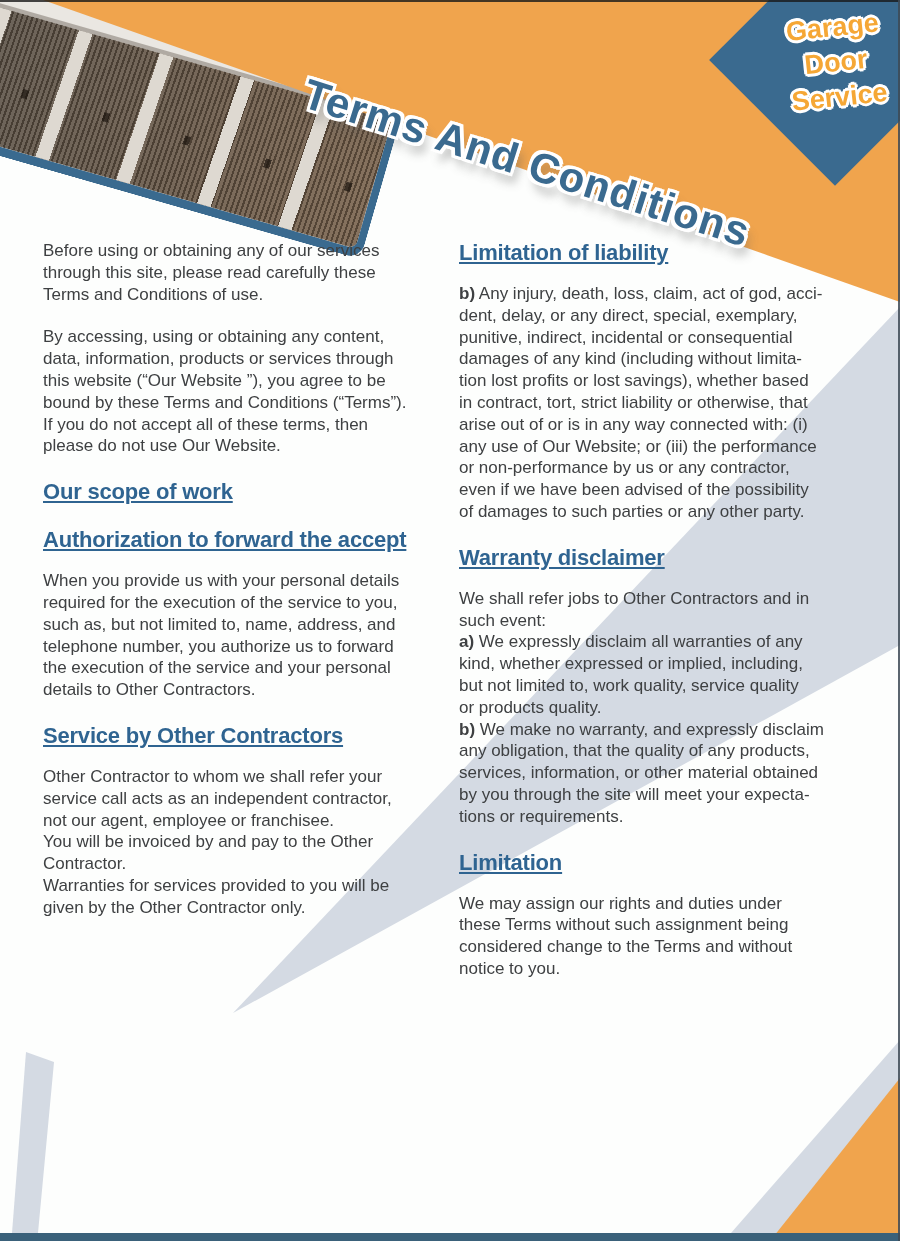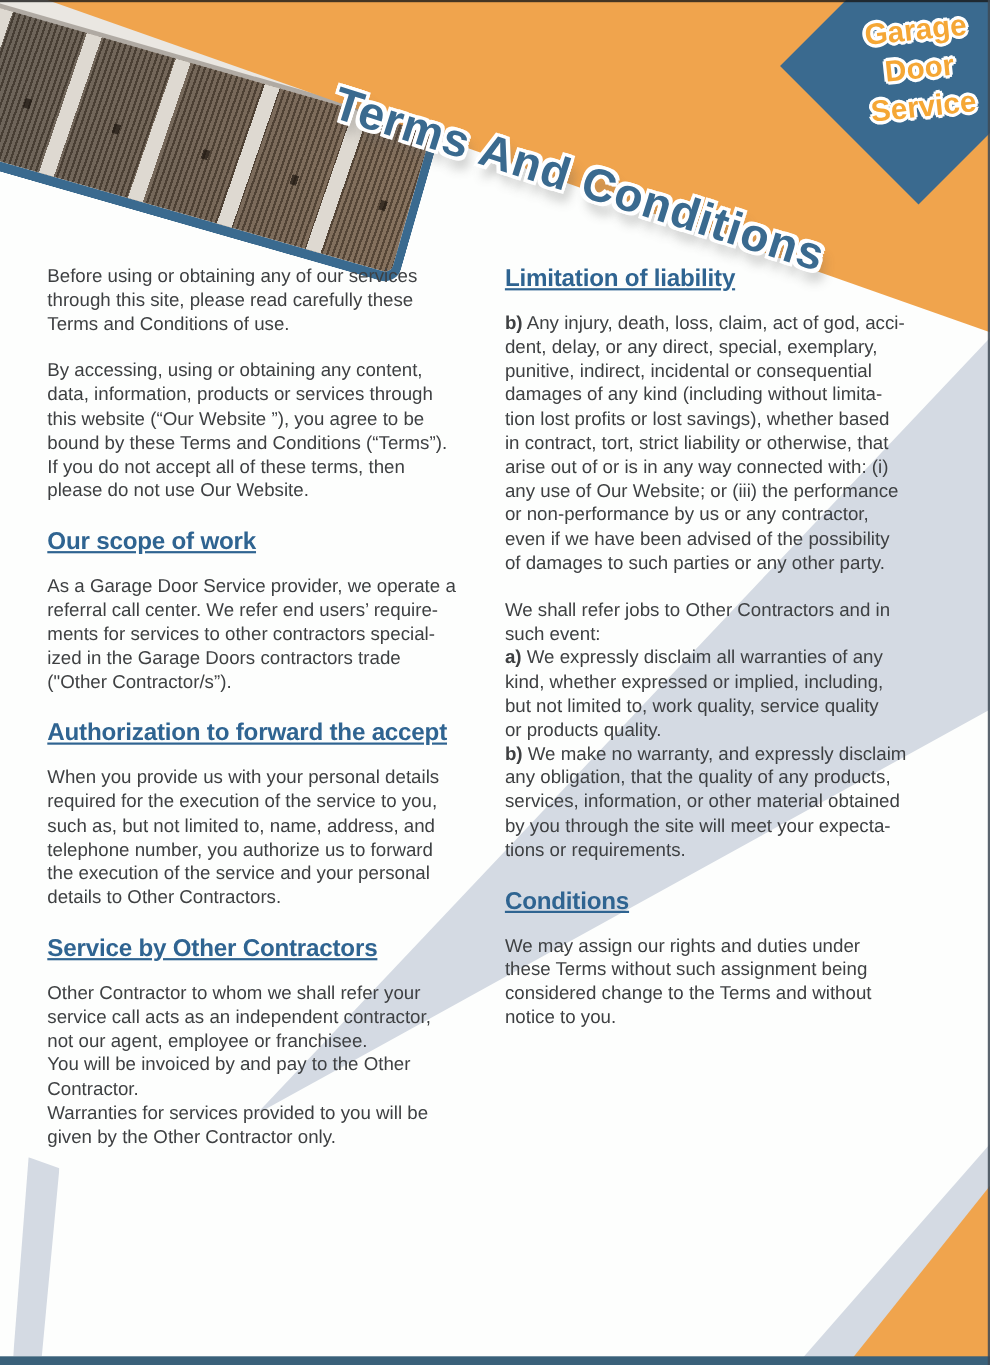--- a/index.html
+++ b/index.html
@@ -108,25 +108,20 @@
 through this site, please read carefully these
 Terms and Conditions of use.</p>
     <p>By accessing, using or obtaining any content,
 data, information, products or services through
 this website (“Our Website ”), you agree to be
 bound by these Terms and Conditions (“Terms”).
 If you do not accept all of these terms, then
 please do not use Our Website.</p>
 
     <h2>Our scope of work</h2>
-    <p>As a Garage Door Service provider, we operate a
-referral call center. We refer end users’ require-
-ments for services to other contractors special-
-ized in the Garage Doors contractors trade
-("Other Contractor/s”).</p>
 
     <h2>Authorization to forward the accept</h2>
     <p>When you provide us with your personal details
 required for the execution of the service to you,
 such as, but not limited to, name, address, and
 telephone number, you authorize us to forward
 the execution of the service and your personal
 details to Other Contractors.</p>
 
     <h2>Service by Other Contractors</h2>
@@ -146,35 +141,36 @@
 punitive, indirect, incidental or consequential
 damages of any kind (including without limita-
 tion lost profits or lost savings), whether based
 in contract, tort, strict liability or otherwise, that
 arise out of or is in any way connected with: (i)
 any use of Our Website; or (iii) the performance
 or non-performance by us or any contractor,
 even if we have been advised of the possibility
 of damages to such parties or any other party.</span></p>
 
+    <h2>Warranty disclaimer</h2>
     <div class="block">
       <p class="tight">We shall refer jobs to Other Contractors and in
 such event:</p>
       <p class="tight"><b>a)</b><span> We expressly disclaim all warranties of any
 kind, whether expressed or implied, including,
 but not limited to, work quality, service quality
 or products quality.</span></p>
       <p class="tight"><b>b)</b><span> We make no warranty, and expressly disclaim
 any obligation, that the quality of any products,
 services, information, or other material obtained
 by you through the site will meet your expecta-
 tions or requirements.</span></p>
     </div>
 
-    <h2>Conditions</h2>
+    <h2>Limitation</h2>
     <p>We may assign our rights and duties under
 these Terms without such assignment being
 considered change to the Terms and without
 notice to you.</p>
   </div>
 
   <div class="top-edge"></div>
   <div class="right-edge"></div>
   <div class="footer-bar"></div>
 </div>

